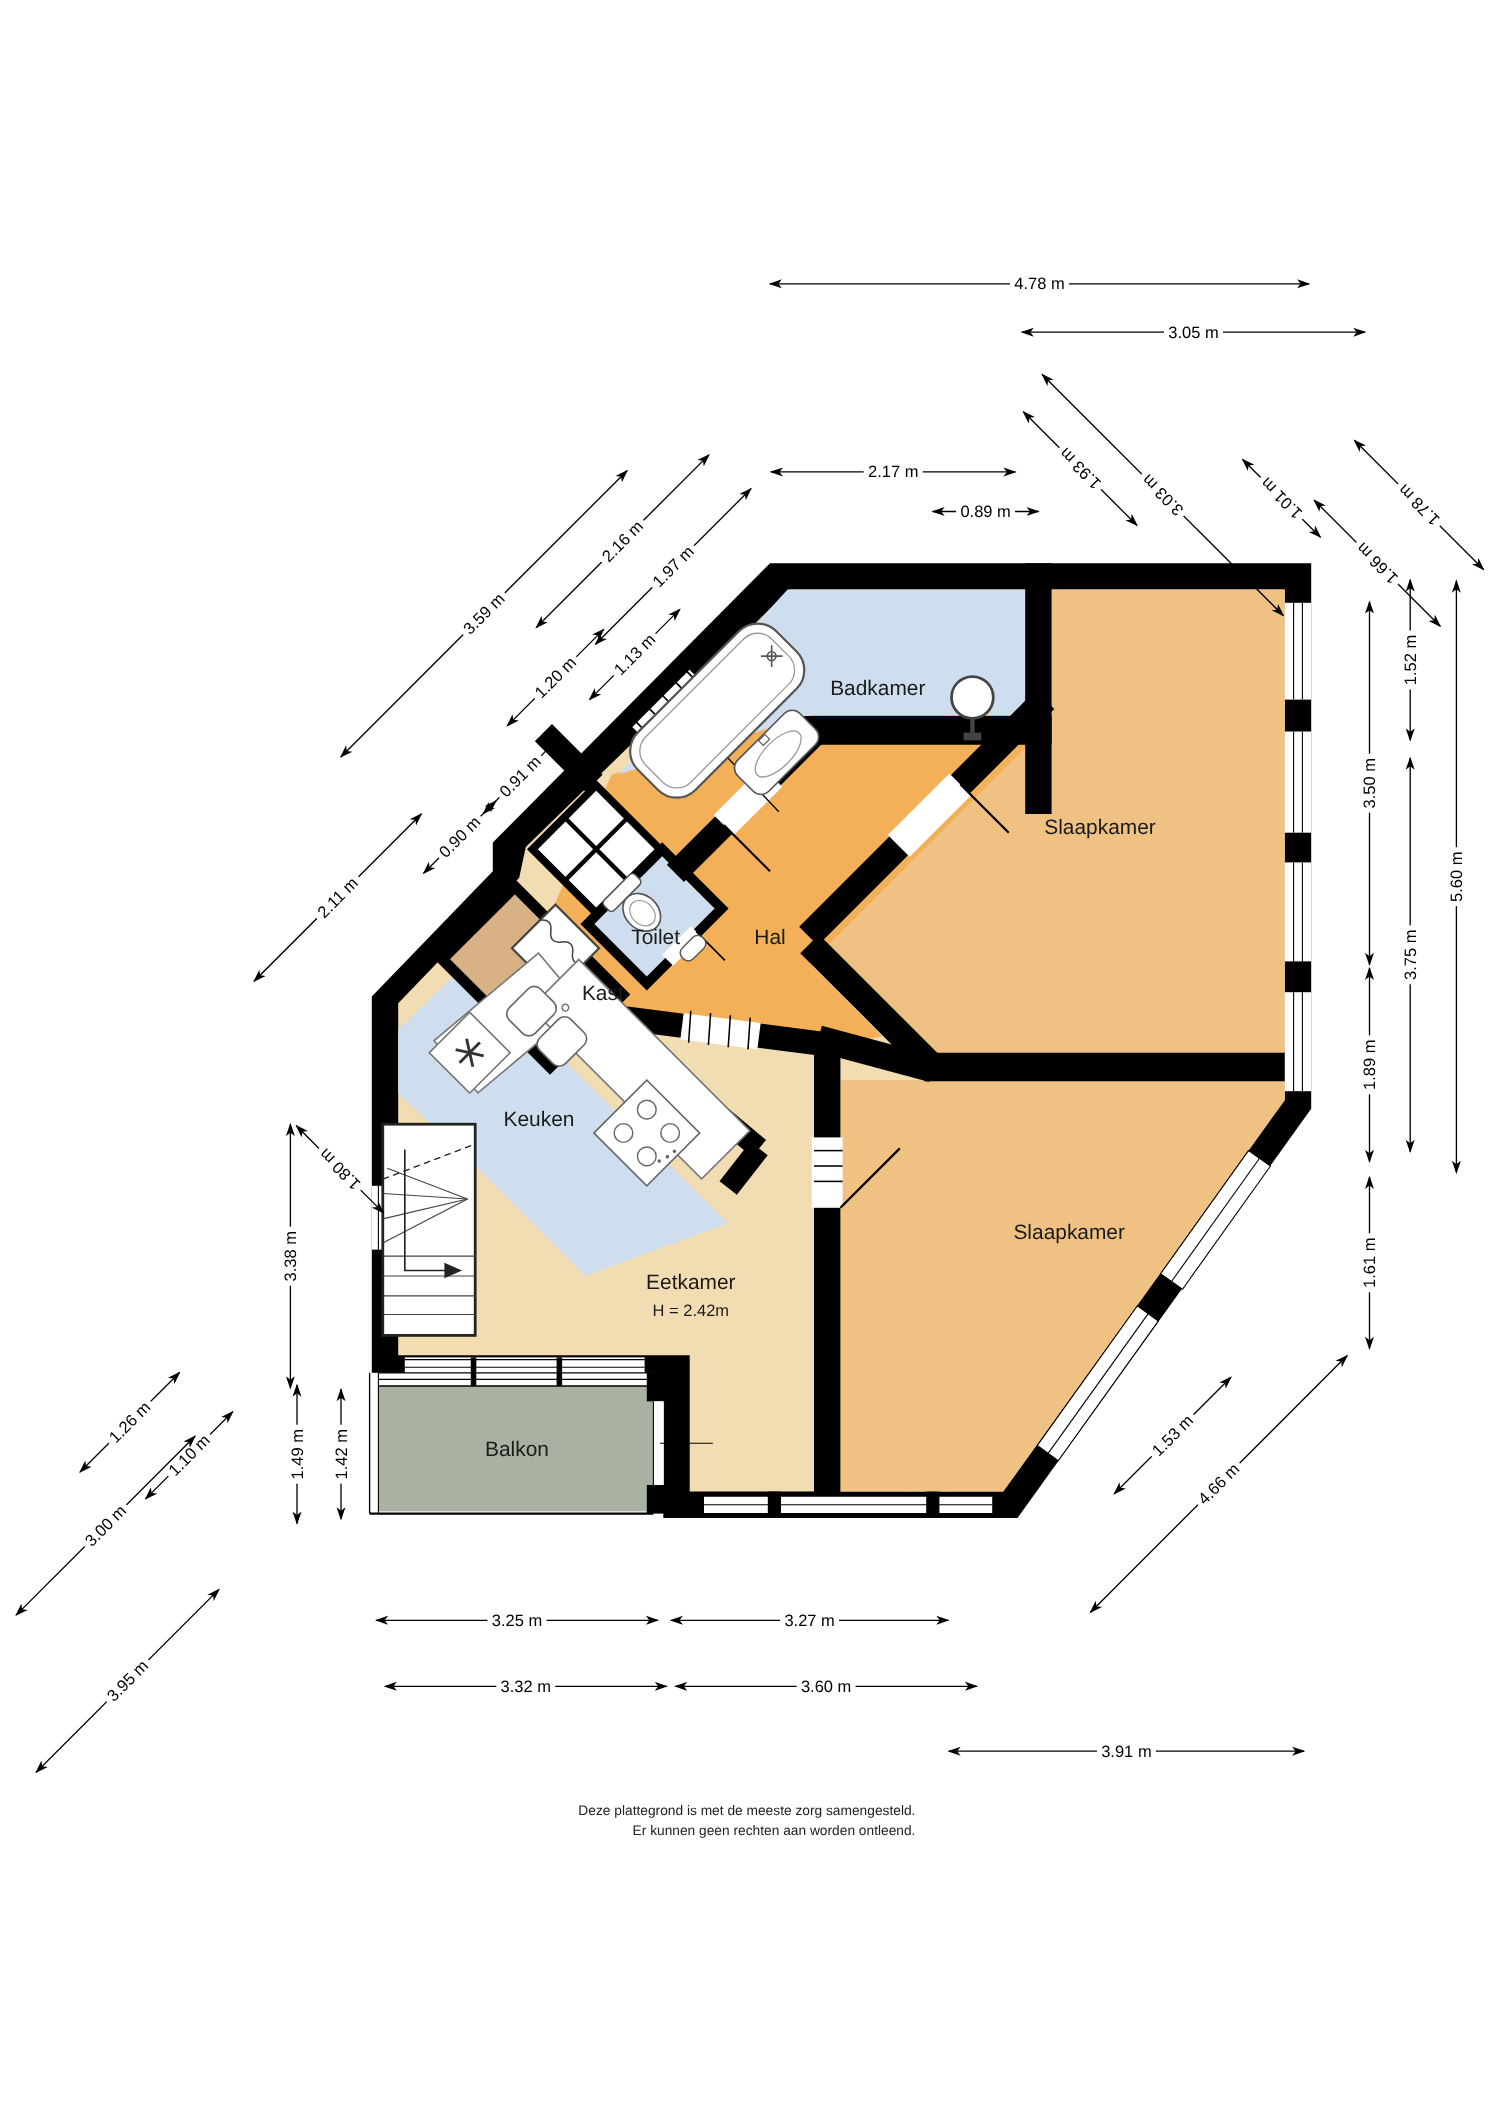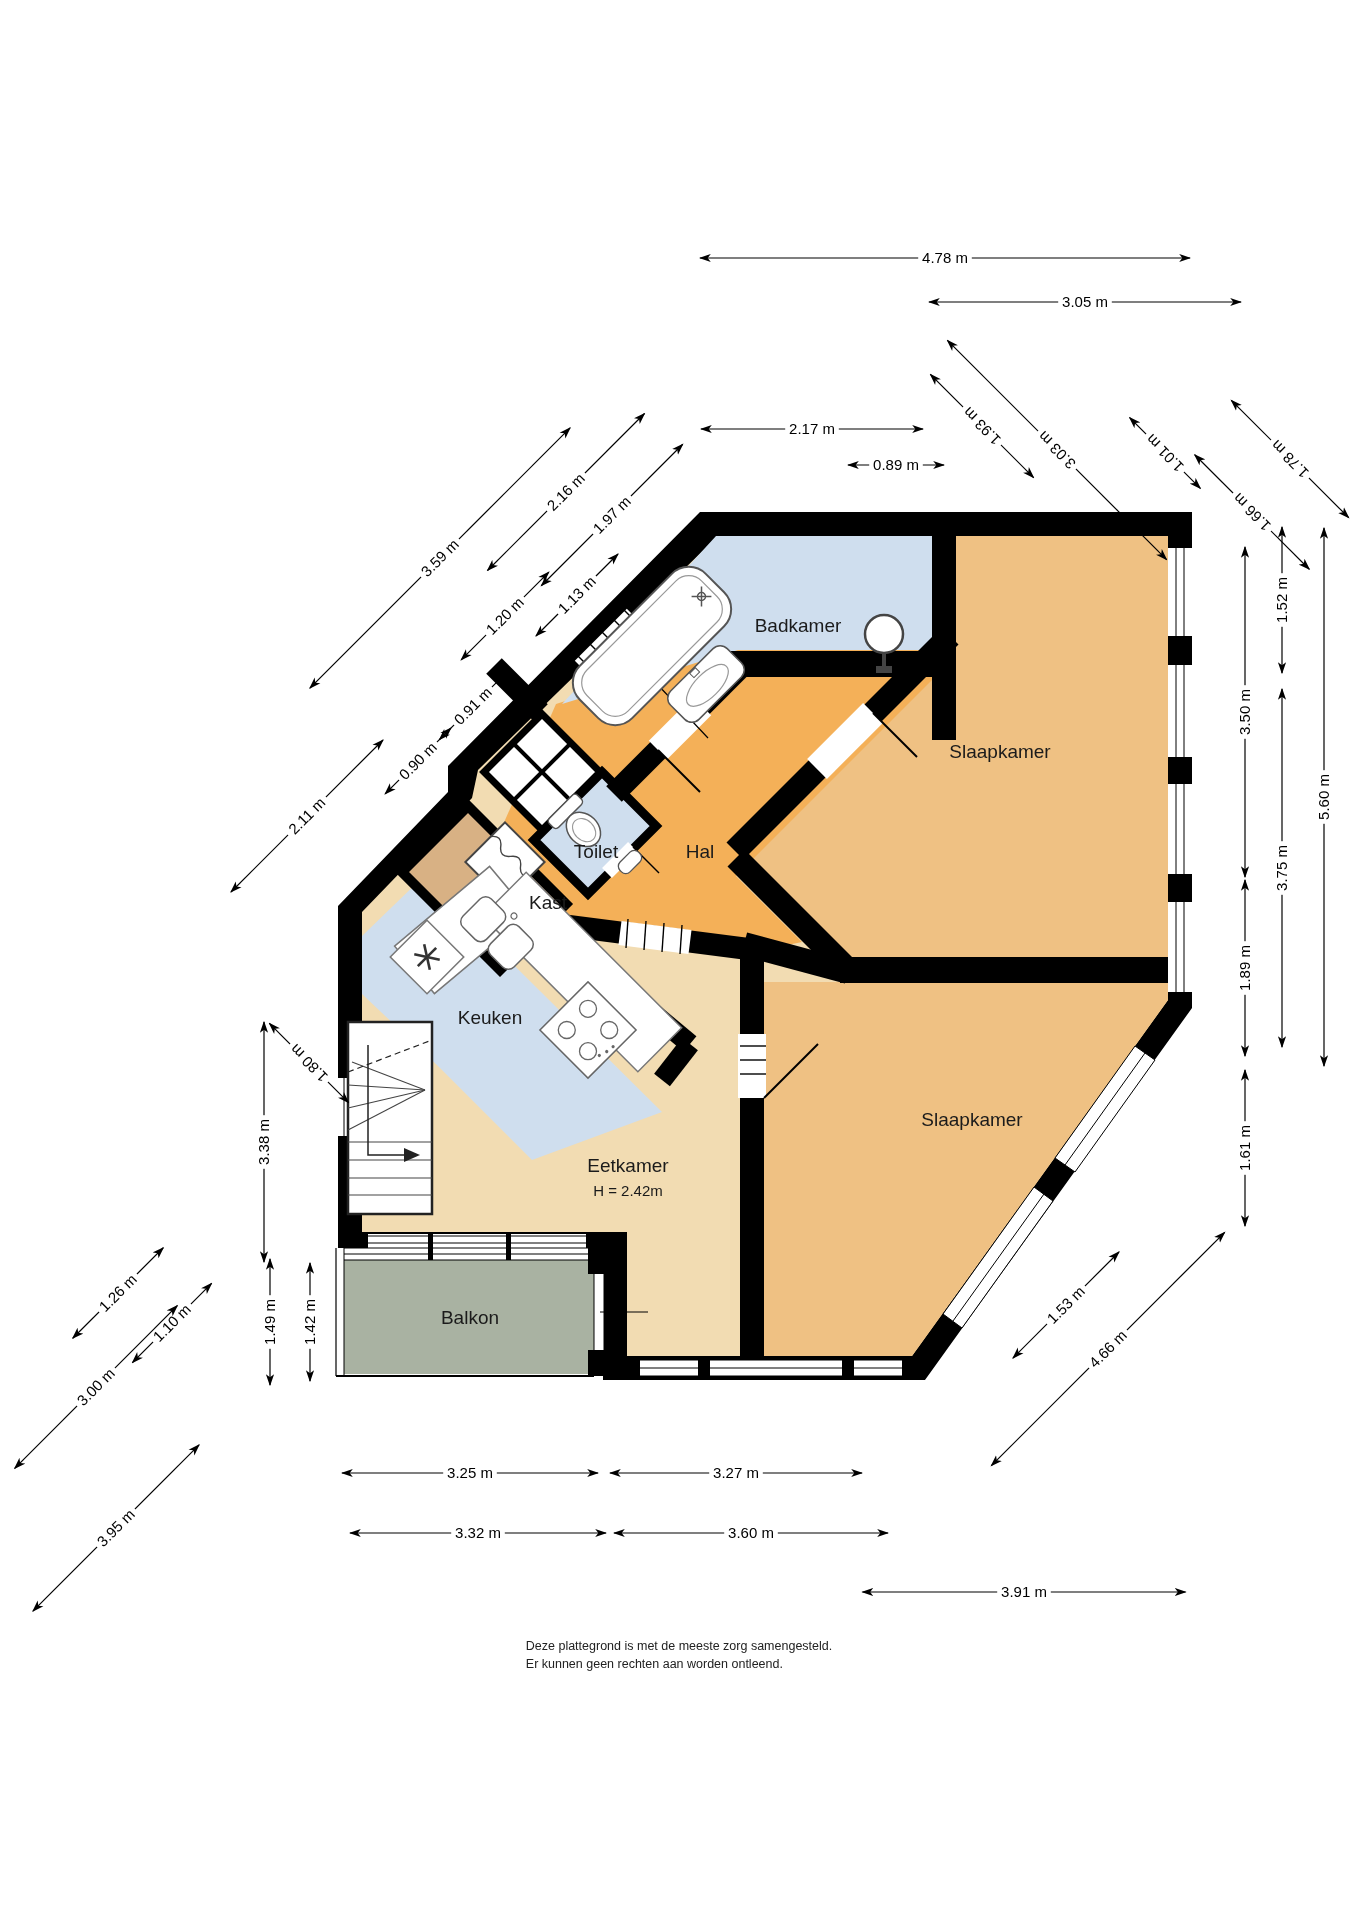--- a/index.html
+++ b/index.html
@@ -3,21 +3,21 @@
 <meta charset="utf-8">
 <style>
   html,body{margin:0;padding:0;background:#fff;}
   .page{position:relative;width:1358px;height:1920px;background:#fff;overflow:hidden;
         font-family:"Liberation Sans",sans-serif;}
   svg{position:absolute;left:0;top:0;}
   svg text{font-family:"Liberation Sans",sans-serif;}
   .room-label{font-size:19px;fill:#1b1b1b;}
   .room-sub{font-size:15px;fill:#1b1b1b;}
   .footer{position:absolute;left:50%;top:1638px;transform:translateX(-50%);
-          text-align:left;font-size:12.5px;color:#222;line-height:1.4;white-space:nowrap;}
+          text-align:right;font-size:12.5px;color:#222;line-height:1.4;white-space:nowrap;}
 </style>
 </head>
 <body>
 
 <div class="page">
 <svg width="1358" height="1920" viewBox="0 0 1358 1920">
   <defs>
     <marker id="ah" viewBox="0 0 10 8" refX="9" refY="4" markerWidth="10" markerHeight="8" orient="auto-start-reverse">
       <path d="M10 4 L0 0.6 L2.6 4 L0 7.4 Z" fill="#000"></path>
     </marker>

